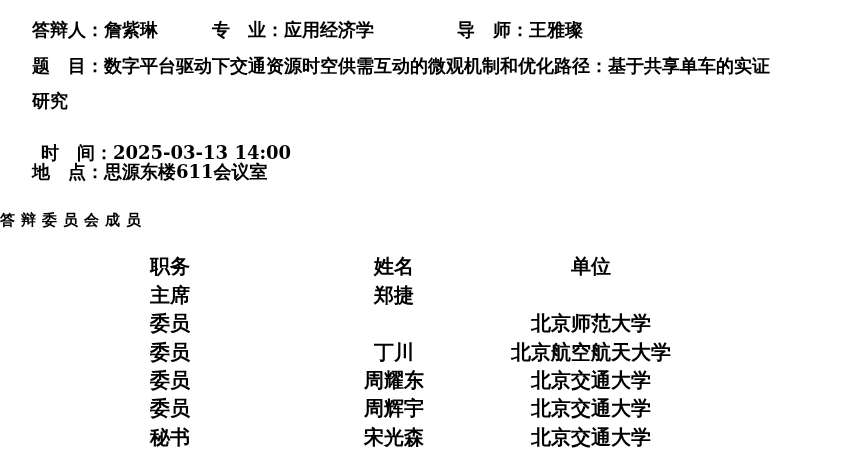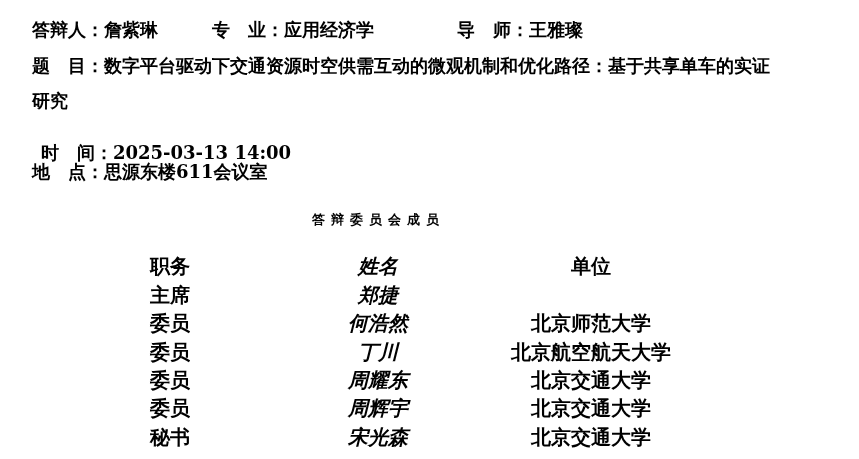--- a/index.html
+++ b/index.html
@@ -21,42 +21,41 @@
       line-height: 22px;
       white-space: nowrap;
       font-weight: bold;
       text-align: right;
     }
     .committee-title {
       position: absolute;
       left: 0;
       width: 757px;
       top: 211px;
-      text-align: center;
-      font-size: 13px;
+      font-size: 15px;
       font-weight: bold;
       letter-spacing: 6px;
     }
     .row {
       position: absolute;
       left: 0;
       width: 859px;
       height: 22px;
       font-size: 20px;
       font-weight: bold;
       line-height: 22px;
     }
     .cell {
       position: absolute;
       top: 0;
       text-align: center;
       white-space: nowrap;
     }
     .c1 { left: 120px; width: 100px; }
-    .c2 { left: 308px; width: 140px; font-style: italic; }
+    .c2 { left: 324px; width: 140px; }
     .c3 { left: 491px; width: 200px; }
   </style>
 </head>
 <body>
 
 <div class="line" style="left:32px; top:19px;">
   <span>答辩人：</span><span>詹紫琳</span>
 </div>
 <div class="line" style="left:212px; top:19px;">
   <span>专　业：</span><span>应用经济学</span>
@@ -87,21 +86,20 @@
   <div class="cell c2">姓名</div>
   <div class="cell c3">单位</div>
 </div>
 
 <div class="row" style="top:284px;">
   <div class="cell c2">郑捷</div>
   <div class="cell c1">主席</div>
 </div>
 <div class="row" style="top:312px;">
   <div class="cell c1">委员</div>
-  <div class="cell c2">何浩然</div>
   <div class="cell c3">北京师范大学</div>
 </div>
 <div class="row" style="top:341px;">
   <div class="cell c1">委员</div>
   <div class="cell c2">丁川</div>
   <div class="cell c3">北京航空航天大学</div>
 </div>
 <div class="row" style="top:369px;">
   <div class="cell c1">委员</div>
   <div class="cell c2">周耀东</div>

